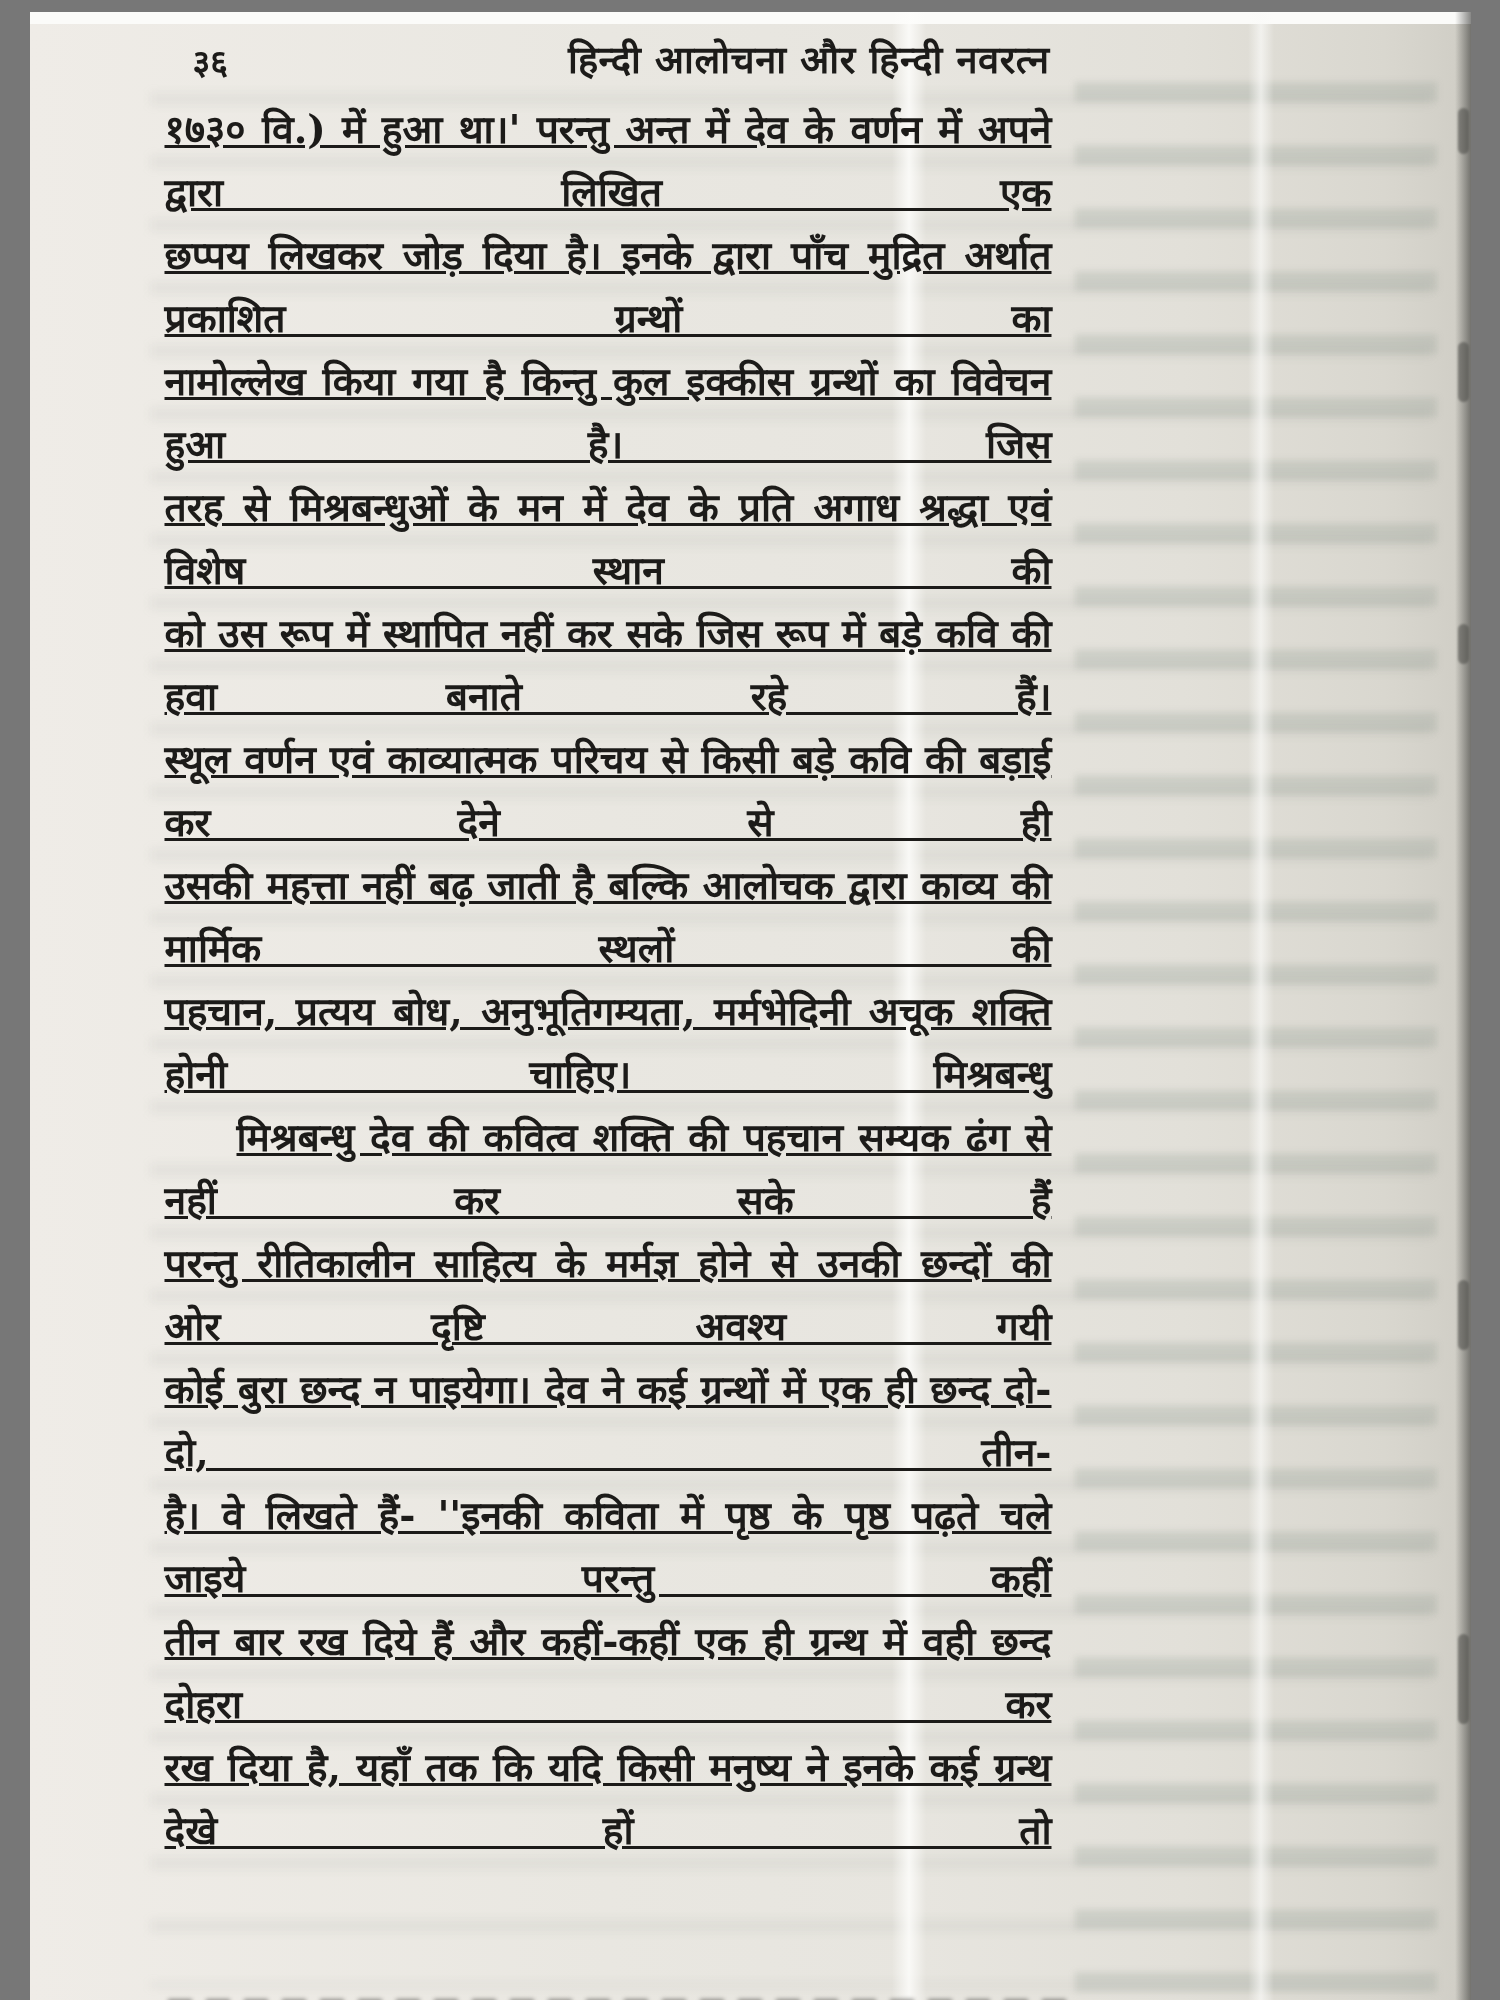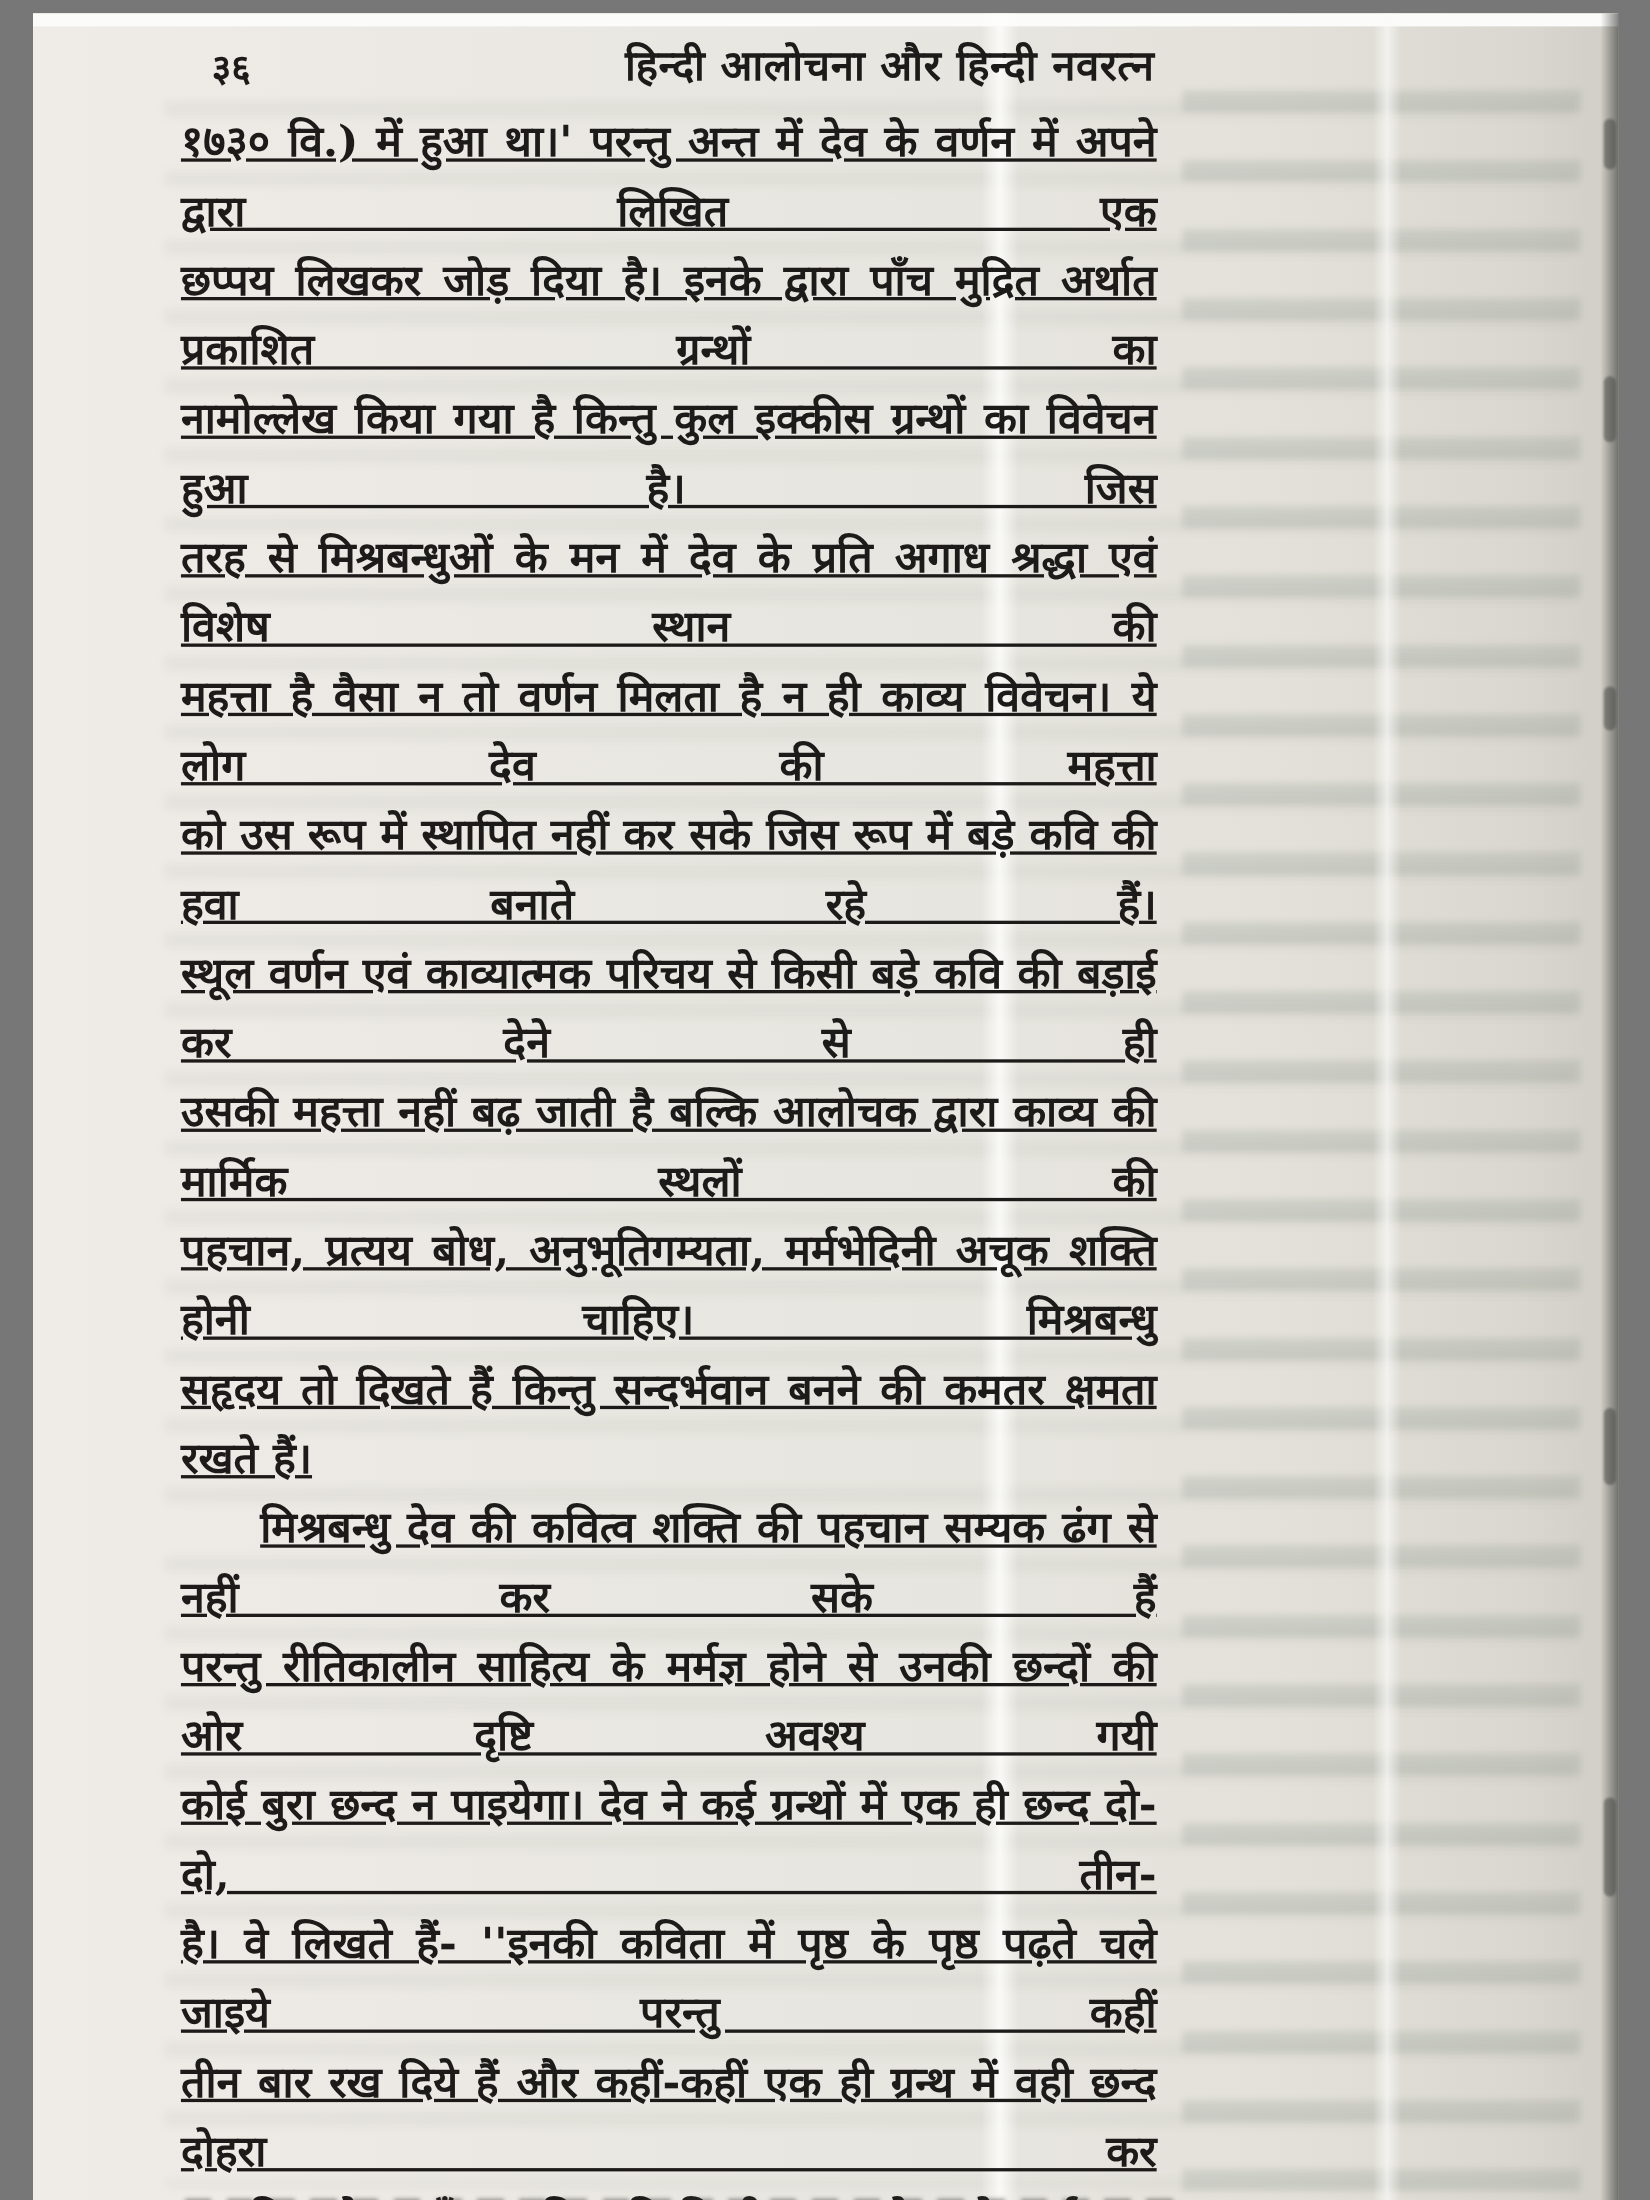--- a/index.html
+++ b/index.html
@@ -73,26 +73,24 @@
     <div class="page-number">३६</div>
     <div class="page-title">हिन्दी आलोचना और हिन्दी नवरत्न</div>
   </div>
 
   <div class="text-column">
       <div class="para">
         <div class="line">१७३० वि.) में हुआ था।' परन्तु अन्त में देव के वर्णन में अपने द्वारा लिखित एक</div>
         <div class="line">छप्पय लिखकर जोड़ दिया है। इनके द्वारा पाँच मुद्रित अर्थात प्रकाशित ग्रन्थों का</div>
         <div class="line">नामोल्लेख किया गया है किन्तु कुल इक्कीस ग्रन्थों का विवेचन हुआ है। जिस</div>
         <div class="line">तरह से मिश्रबन्धुओं के मन में देव के प्रति अगाध श्रद्धा एवं विशेष स्थान की</div>
-        <div class="line">महत्ता है वैसा न तो वर्णन मिलता है न ही काव्य विवेचन। ये लोग देव की महत्ता</div>
         <div class="line">को उस रूप में स्थापित नहीं कर सके जिस रूप में बड़े कवि की हवा बनाते रहे हैं।</div>
         <div class="line">स्थूल वर्णन एवं काव्यात्मक परिचय से किसी बड़े कवि की बड़ाई कर देने से ही</div>
         <div class="line">उसकी महत्ता नहीं बढ़ जाती है बल्कि आलोचक द्वारा काव्य की मार्मिक स्थलों की</div>
         <div class="line">पहचान, प्रत्यय बोध, अनुभूतिगम्यता, मर्मभेदिनी अचूक शक्ति होनी चाहिए। मिश्रबन्धु</div>
-        <div class="line endline">सहृदय तो दिखते हैं किन्तु सन्दर्भवान बनने की कमतर क्षमता रखते हैं।</div>
       </div>
       <div class="para">
         <div class="line indent">मिश्रबन्धु देव की कवित्व शक्ति की पहचान सम्यक ढंग से नहीं कर सके हैं</div>
         <div class="line">परन्तु रीतिकालीन साहित्य के मर्मज्ञ होने से उनकी छन्दों की ओर दृष्टि अवश्य गयी</div>
         <div class="line">कोई बुरा छन्द न पाइयेगा। देव ने कई ग्रन्थों में एक ही छन्द दो-दो, तीन-</div>
         <div class="line">है। वे लिखते हैं- ''इनकी कविता में पृष्ठ के पृष्ठ पढ़ते चले जाइये परन्तु कहीं</div>
         <div class="line">तीन बार रख दिये हैं और कहीं-कहीं एक ही ग्रन्थ में वही छन्द दोहरा कर</div>
         <div class="line">रख दिया है, यहाँ तक कि यदि किसी मनुष्य ने इनके कई ग्रन्थ देखे हों तो</div>
       </div>
     </div>

